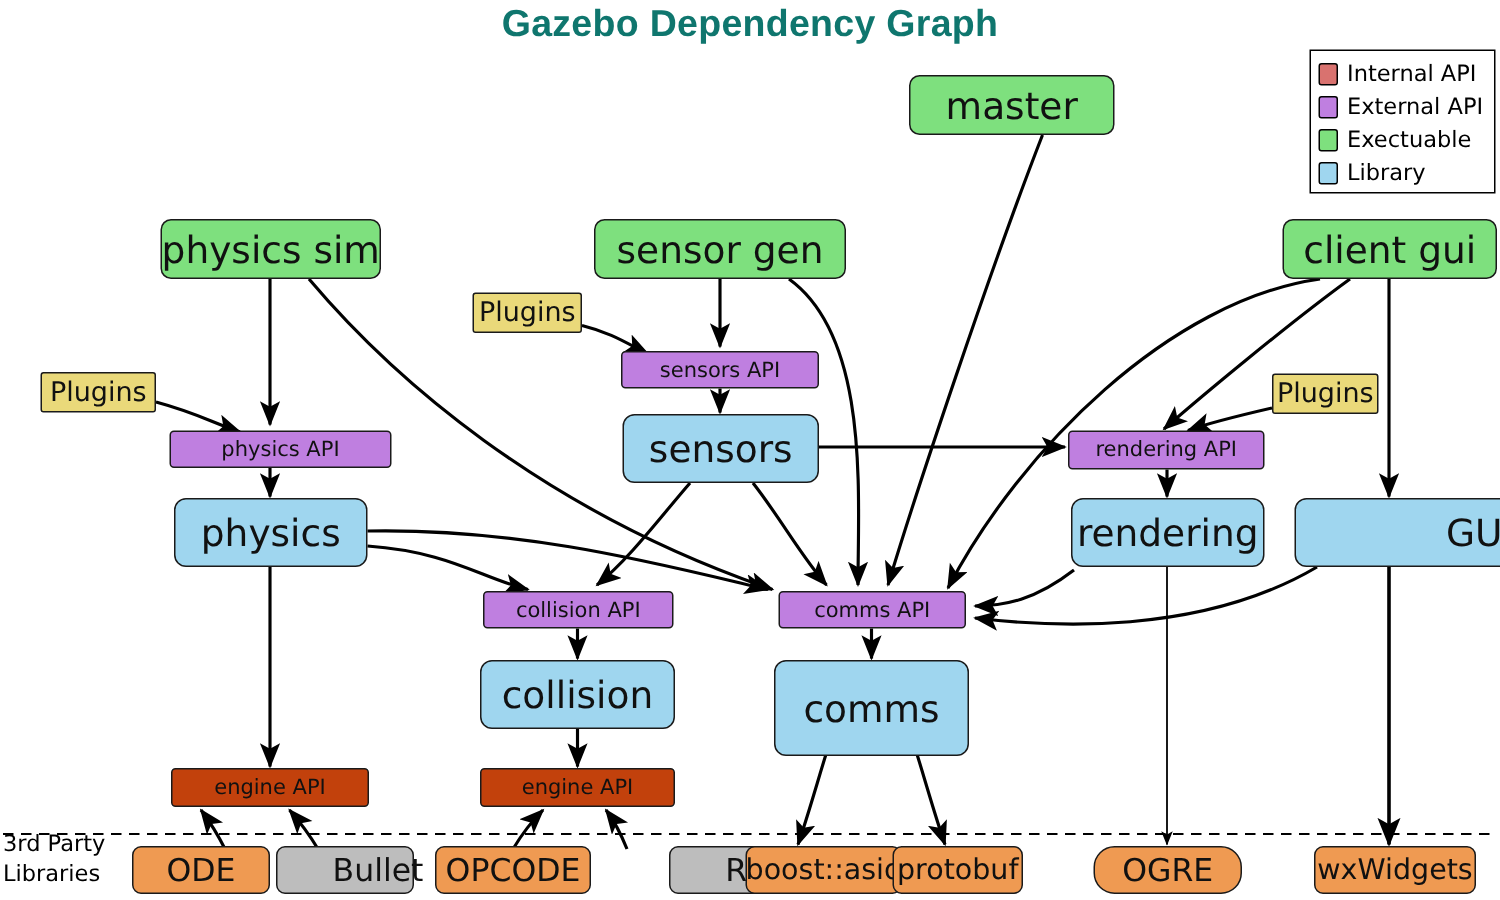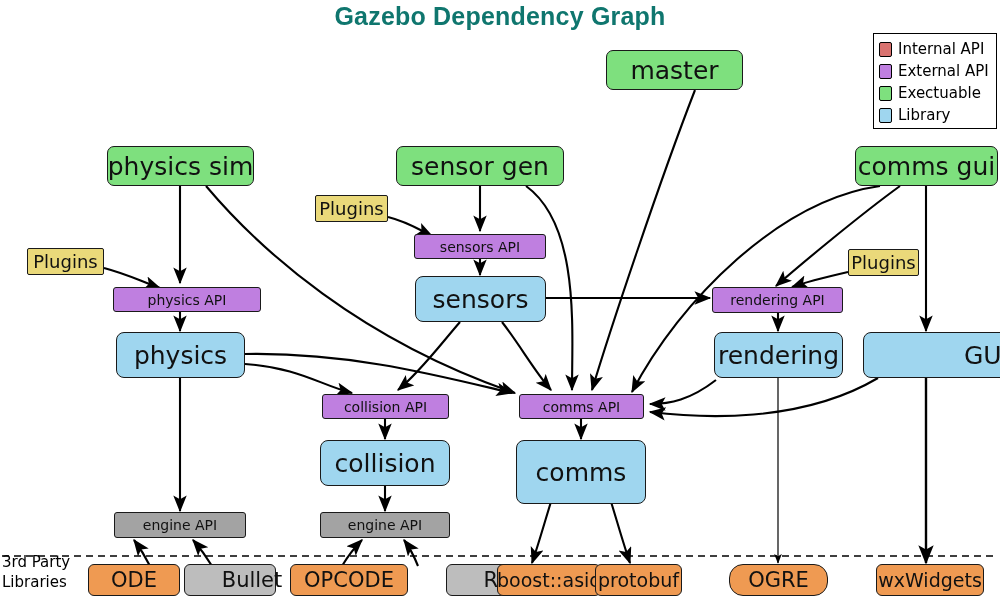--- a/index.html
+++ b/index.html
@@ -14,21 +14,21 @@
   svg.edges{position:absolute;left:0;top:0;width:1000px;height:600px;
             pointer-events:none;}
 
   .node{position:absolute;box-sizing:border-box;display:flex;
         align-items:center;justify-content:center;
         border:1.6px solid #1a1a1a;color:#111;text-align:center;
         line-height:1;white-space:nowrap;}
   .exe{background:#7ee07e;border-radius:7px;font-size:25px;}
   .lib{background:#9fd6ef;border-radius:8px;font-size:25px;}
   .extapi{background:#bf7fe0;border-radius:3px;font-size:14px;}
-  .intapi{background:#a3a3a3;border-radius:3px;font-size:14px;}
+  .intapi{background:#c2410c;border-radius:3px;font-size:14px;}
   .plugin{background:#ead97a;border-radius:2px;font-size:18px;}
   .third{background:#ef9a52;border-radius:6px;font-size:21px;}
   .thirdgray{background:#bdbdbd;border-radius:6px;font-size:21px;padding-left:44px;}
 
   #legend{position:absolute;left:873px;top:33px;width:124px;height:96px;
           border:1.6px solid #000;background:#fff;box-sizing:border-box;
           padding:4px 5px 0 5px;}
   .lgrow{display:flex;align-items:center;height:22px;}
   .lgsw{width:11px;height:13px;border:1.2px solid #000;border-radius:2px;
         margin-right:6px;flex:0 0 auto;}
@@ -126,21 +126,21 @@
   <div class="node exe" style="left:107px;top:146px;width:147px;height:40px;">
     <span>physics sim</span>
   </div>
   <div class="node exe" style="left:396px;top:146px;width:168px;height:40px;">
     <span>sensor gen</span>
   </div>
   <div class="node exe" style="left:606px;top:50px;width:137px;height:40px;">
     <span>master</span>
   </div>
   <div class="node exe" style="left:855px;top:146px;width:143px;height:40px;">
-    <span>comms gui</span>
+    <span>client gui</span>
   </div>
 
   <div class="node plugin" style="left:27px;top:248px;width:77px;height:27px;">
     <span>Plugins</span>
   </div>
   <div class="node plugin" style="left:315px;top:195px;width:73px;height:27px;">
     <span>Plugins</span>
   </div>
   <div class="node plugin" style="left:848px;top:249px;width:71px;height:27px;">
     <span>Plugins</span>
@@ -187,21 +187,21 @@
   <div class="node lib" style="left:516px;top:440px;width:130px;height:64px;">
     <span>comms</span>
   </div>
 
   <div class="node third" style="left:88px;top:564px;width:92px;height:32px;">
     <span>ODE</span>
   </div>
   <div class="node thirdgray" style="left:184px;top:564px;width:92px;height:32px;">
     <span>Bullet</span>
   </div>
-  <div class="node third" style="left:290px;top:564px;width:118px;height:32px;">
+  <div class="node third" style="left:290px;top:564px;width:104px;height:32px;">
     <span>OPCODE</span>
   </div>
   <div class="node thirdgray" style="left:398px;top:564px;width:94px;height:32px;margin-left:48px;">
     <span>RAPID</span>
   </div>
   <div class="node third" style="left:497px;top:564px;width:104px;height:32px;font-size:19px;">
     <span>boost::asio</span>
   </div>
   <div class="node third" style="left:595px;top:564px;width:87px;height:32px;font-size:19px;">
     <span>protobuf</span>

